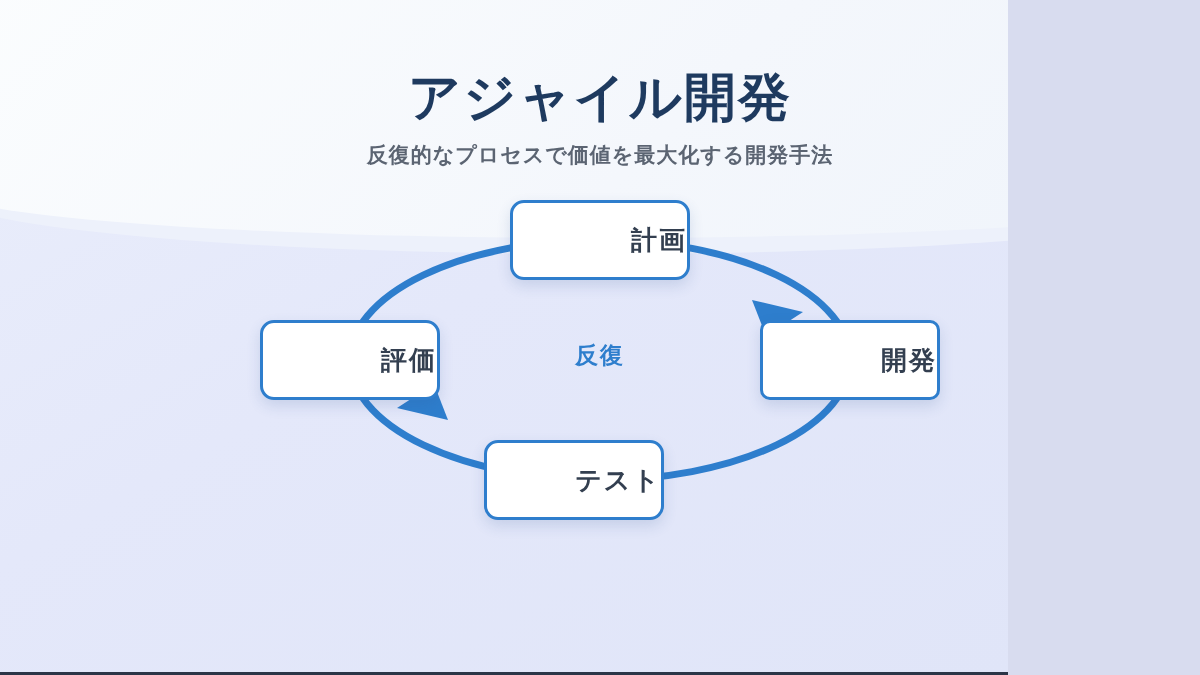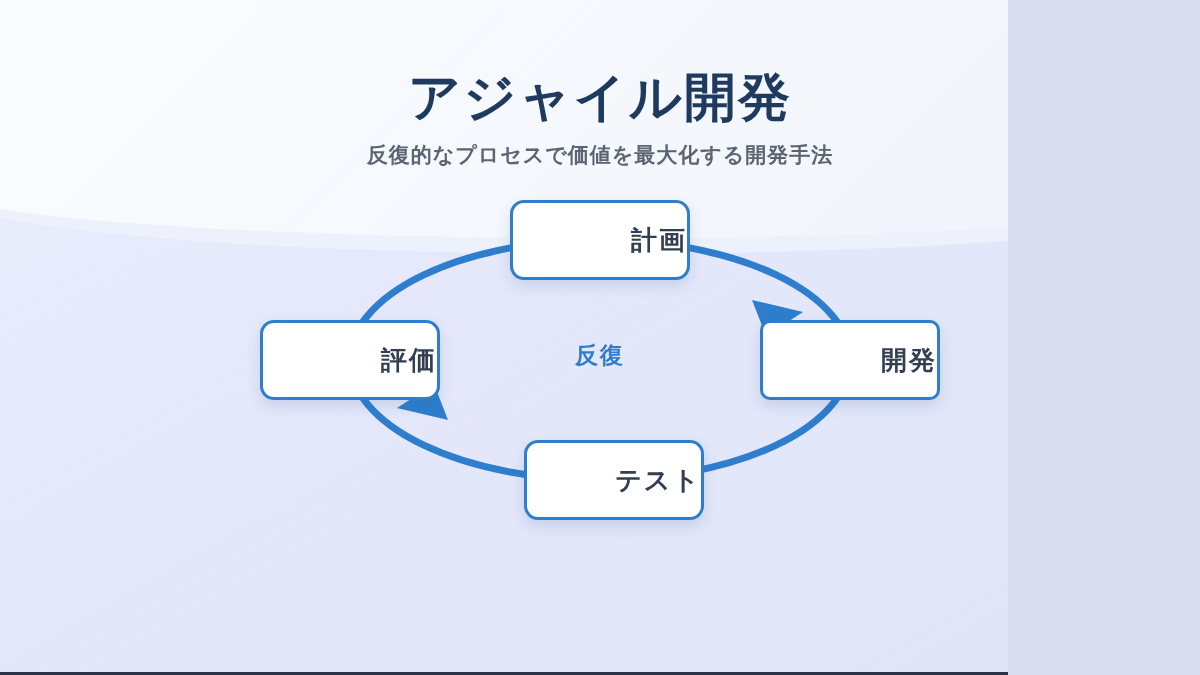--- a/index.html
+++ b/index.html
@@ -31,21 +31,21 @@
   .ring-svg{position:absolute;left:0;top:0;}
   .node{
     position:absolute;width:180px;height:80px;box-sizing:border-box;
     background:#ffffff;border:3px solid #2e7ecd;border-radius:14px;
     display:flex;align-items:center;justify-content:flex-end;
     box-shadow:0 6px 14px rgba(48,84,150,.16);
   }
   .node-label{font-size:26px;font-weight:800;color:#333f50;letter-spacing:2px;}
   .node-plan{left:510px;top:200px;}
   .node-develop{left:760px;top:320px;border-radius:10px;}
-  .node-test{left:524px;top:440px;}
+  .node-test{left:484px;top:440px;}
   .node-evaluate{left:260px;top:320px;padding-left:20px;}
   .center-label{position:absolute;left:500px;top:340px;width:200px;text-align:center;}
   .center-main{font-size:23px;font-weight:800;color:#2e7ecd;letter-spacing:2px;}
   .center-sub{margin-top:9px;font-size:17px;font-weight:500;color:#96a1b5;letter-spacing:2px;}
   .benefits{
     position:absolute;left:100px;top:581px;width:1000px;
     display:flex;gap:20px;
   }
   .pill{
     width:320px;height:49px;border-radius:25px;background:#3f9e68;

